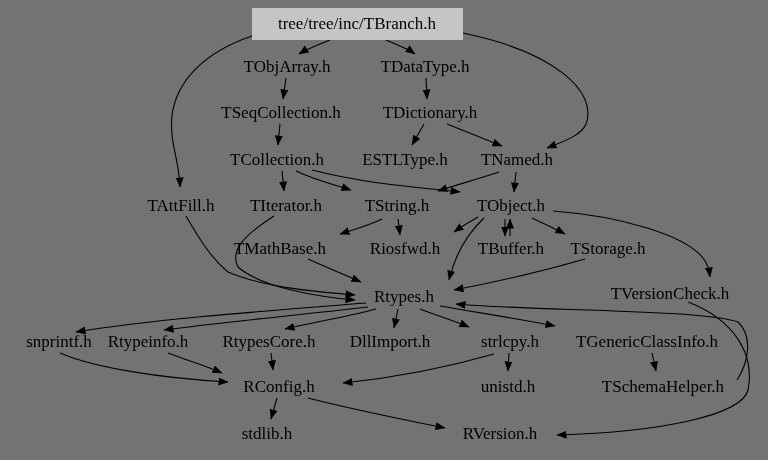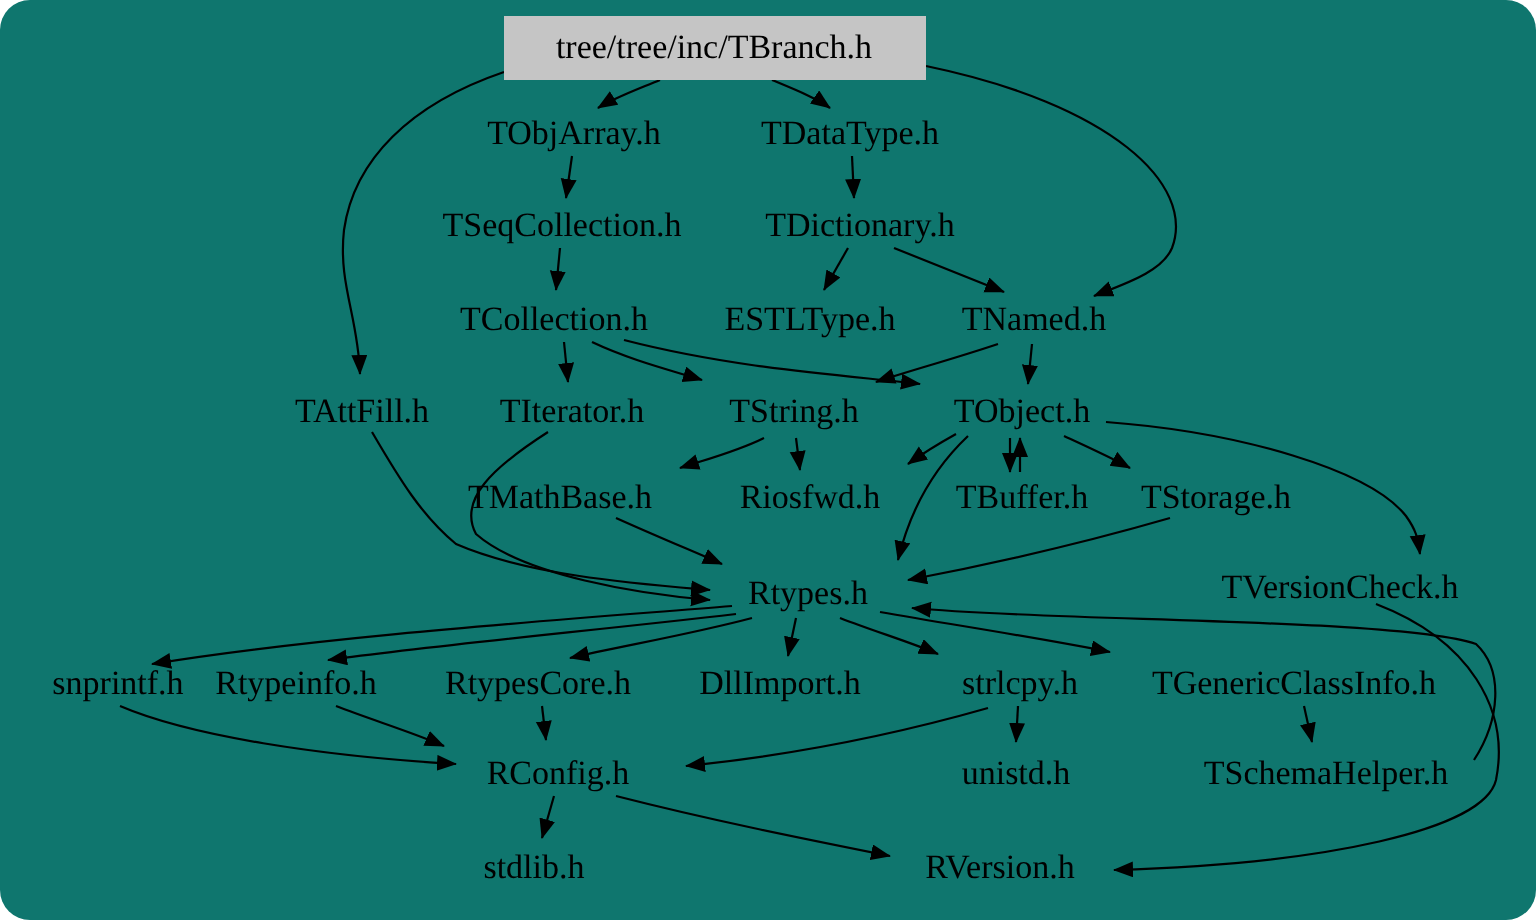--- a/index.html
+++ b/index.html
@@ -1,16 +1,16 @@
 <!DOCTYPE html>
 <html><head>
 <meta charset="utf-8">
 <style>
   html,body{margin:0;padding:0;background:#ffffff;}
-  .stage{position:relative;width:768px;height:460px;background:#0f766e;overflow:hidden;border-radius:15px;}
+  .stage{position:relative;width:768px;height:460px;background:#737373;overflow:hidden;}
   svg{display:block;}
   .edge{fill:none;stroke:#000000;stroke-width:1.1;}
   .node-label{font-family:"Liberation Serif","DejaVu Serif",serif;font-size:17px;fill:#000000;text-anchor:middle;}
   .root-box{fill:#c5c5c5;}
 </style>
 </head>
 <body>
 
 <div class="stage">
 <svg width="768" height="460" viewBox="0 0 768 460">

